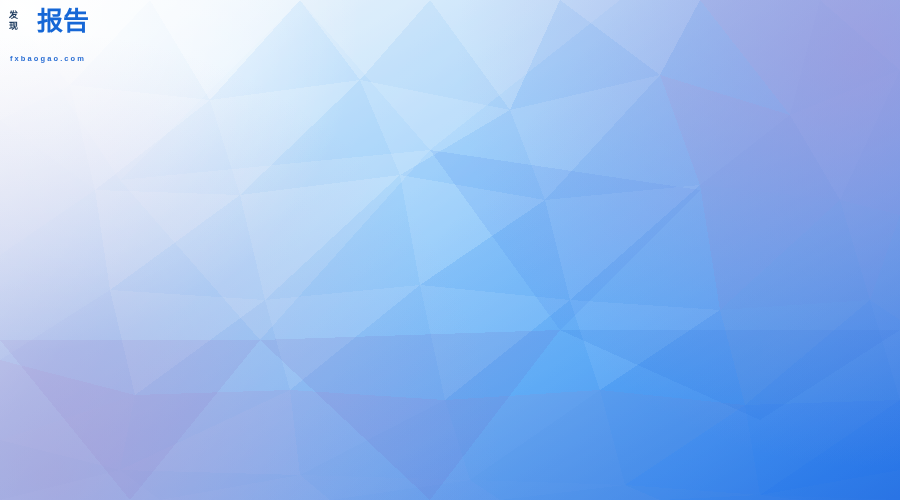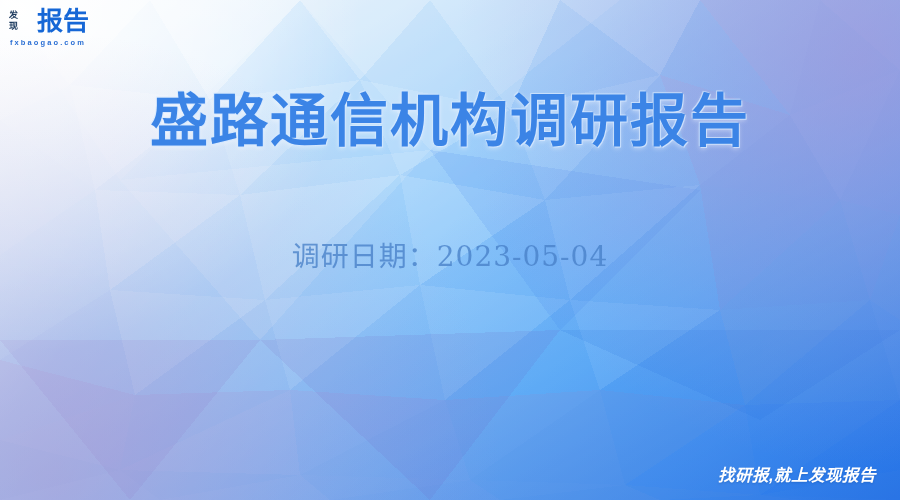--- a/index.html
+++ b/index.html
@@ -67,21 +67,21 @@
   }
   .logo-main {
     color: #1667d6;
     font-size: 26px;
     font-weight: bold;
     letter-spacing: 0px;
     line-height: 26px;
     margin-left: 16px;
   }
   .logo-url {
-    margin-top: 5px;
+    margin-top: 21px;
     margin-left: 1px;
     color: #2b6fd4;
     font-size: 7.5px;
     letter-spacing: 2.1px;
     font-weight: bold;
   }
 
   
   #title-block {
     position: absolute;
@@ -255,21 +255,16 @@
     <div class="logo-row">
       <span class="logo-stack">
         <span>发</span>
         <span>现</span>
       </span>
       <span class="logo-main">报告</span>
     </div>
     <div class="logo-url">fxbaogao.com</div>
   </div>
 
-  <div id="title-block">
-    <h1 id="main-title">盛路通信机构调研报告</h1>
-  </div>
-
-  <div id="subtitle">调研日期：2023-05-04</div>
-
-  <div id="slogan">找研报,就上发现报告</div>
+
+
 
 </div>
 
 </body></html>

